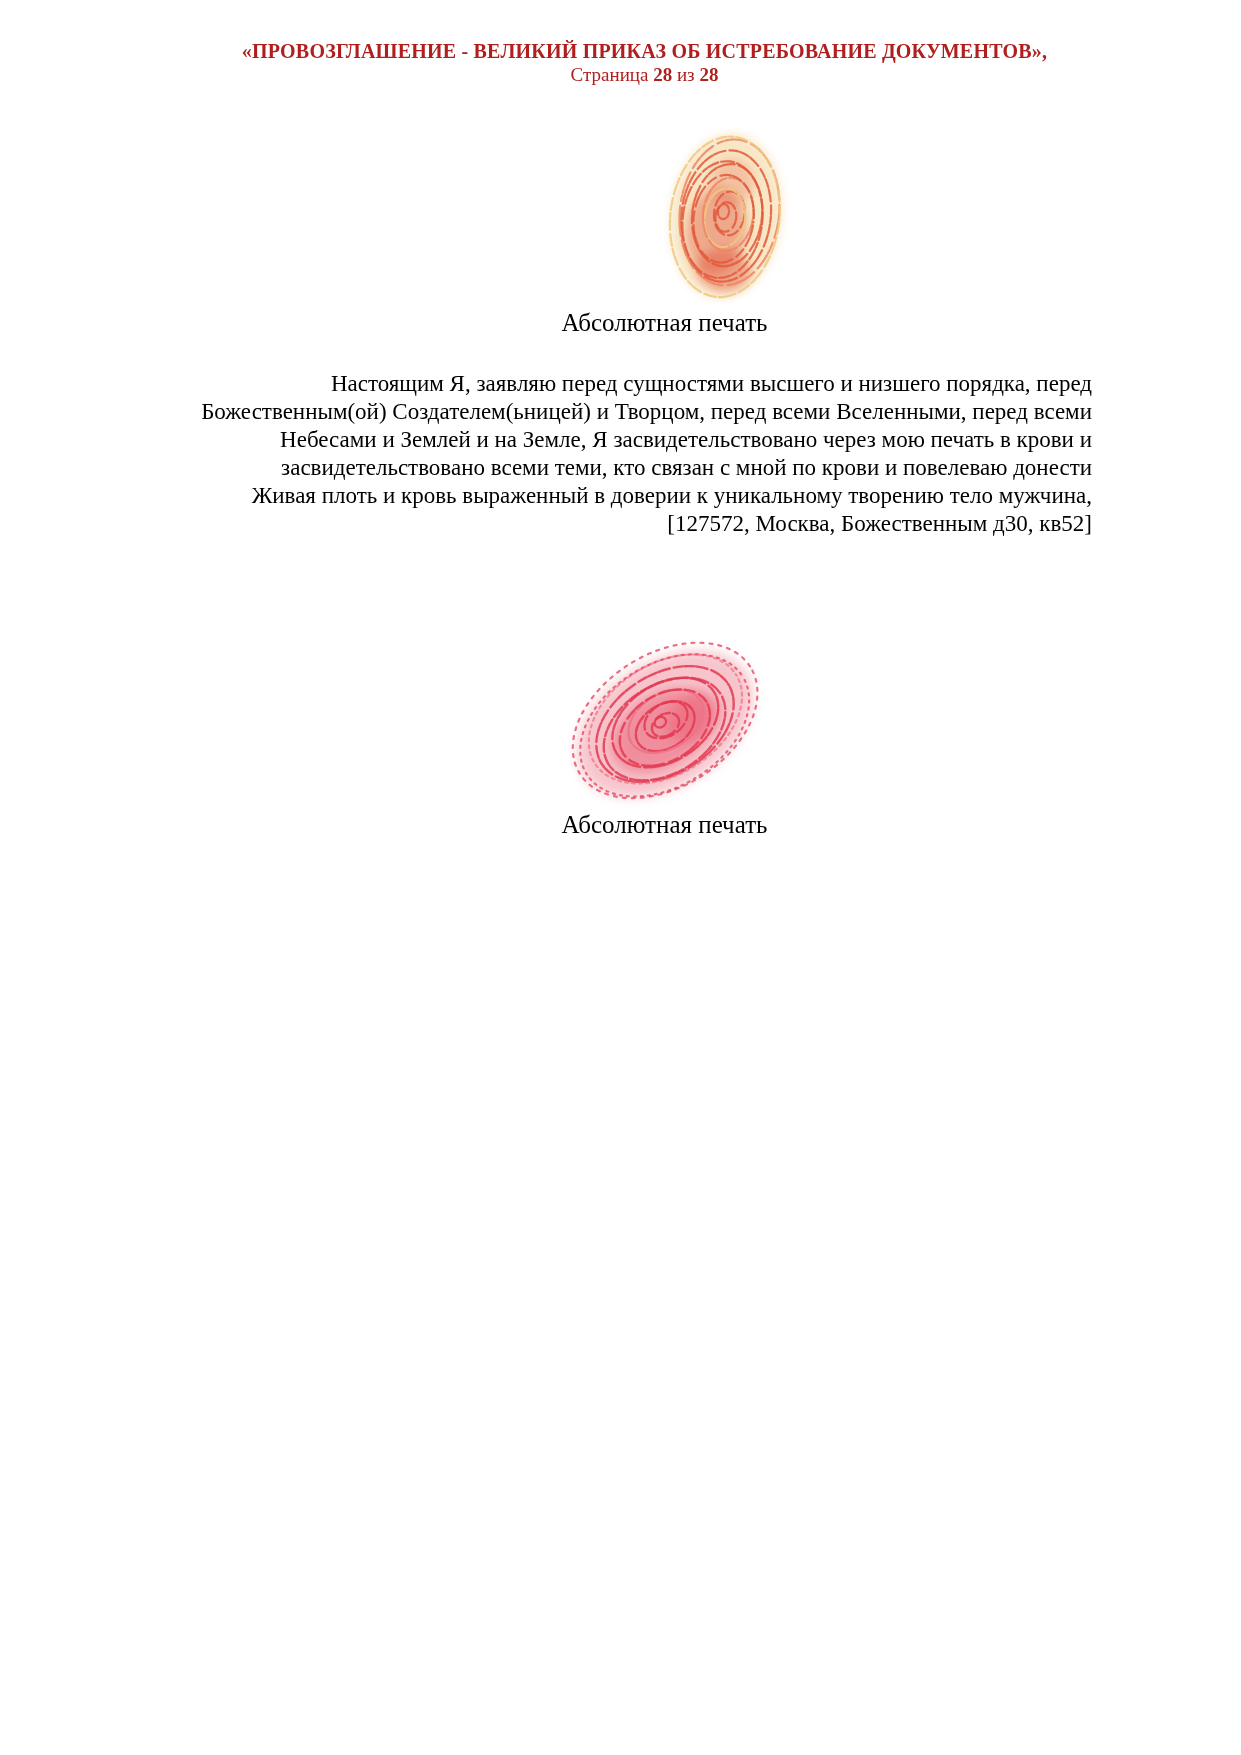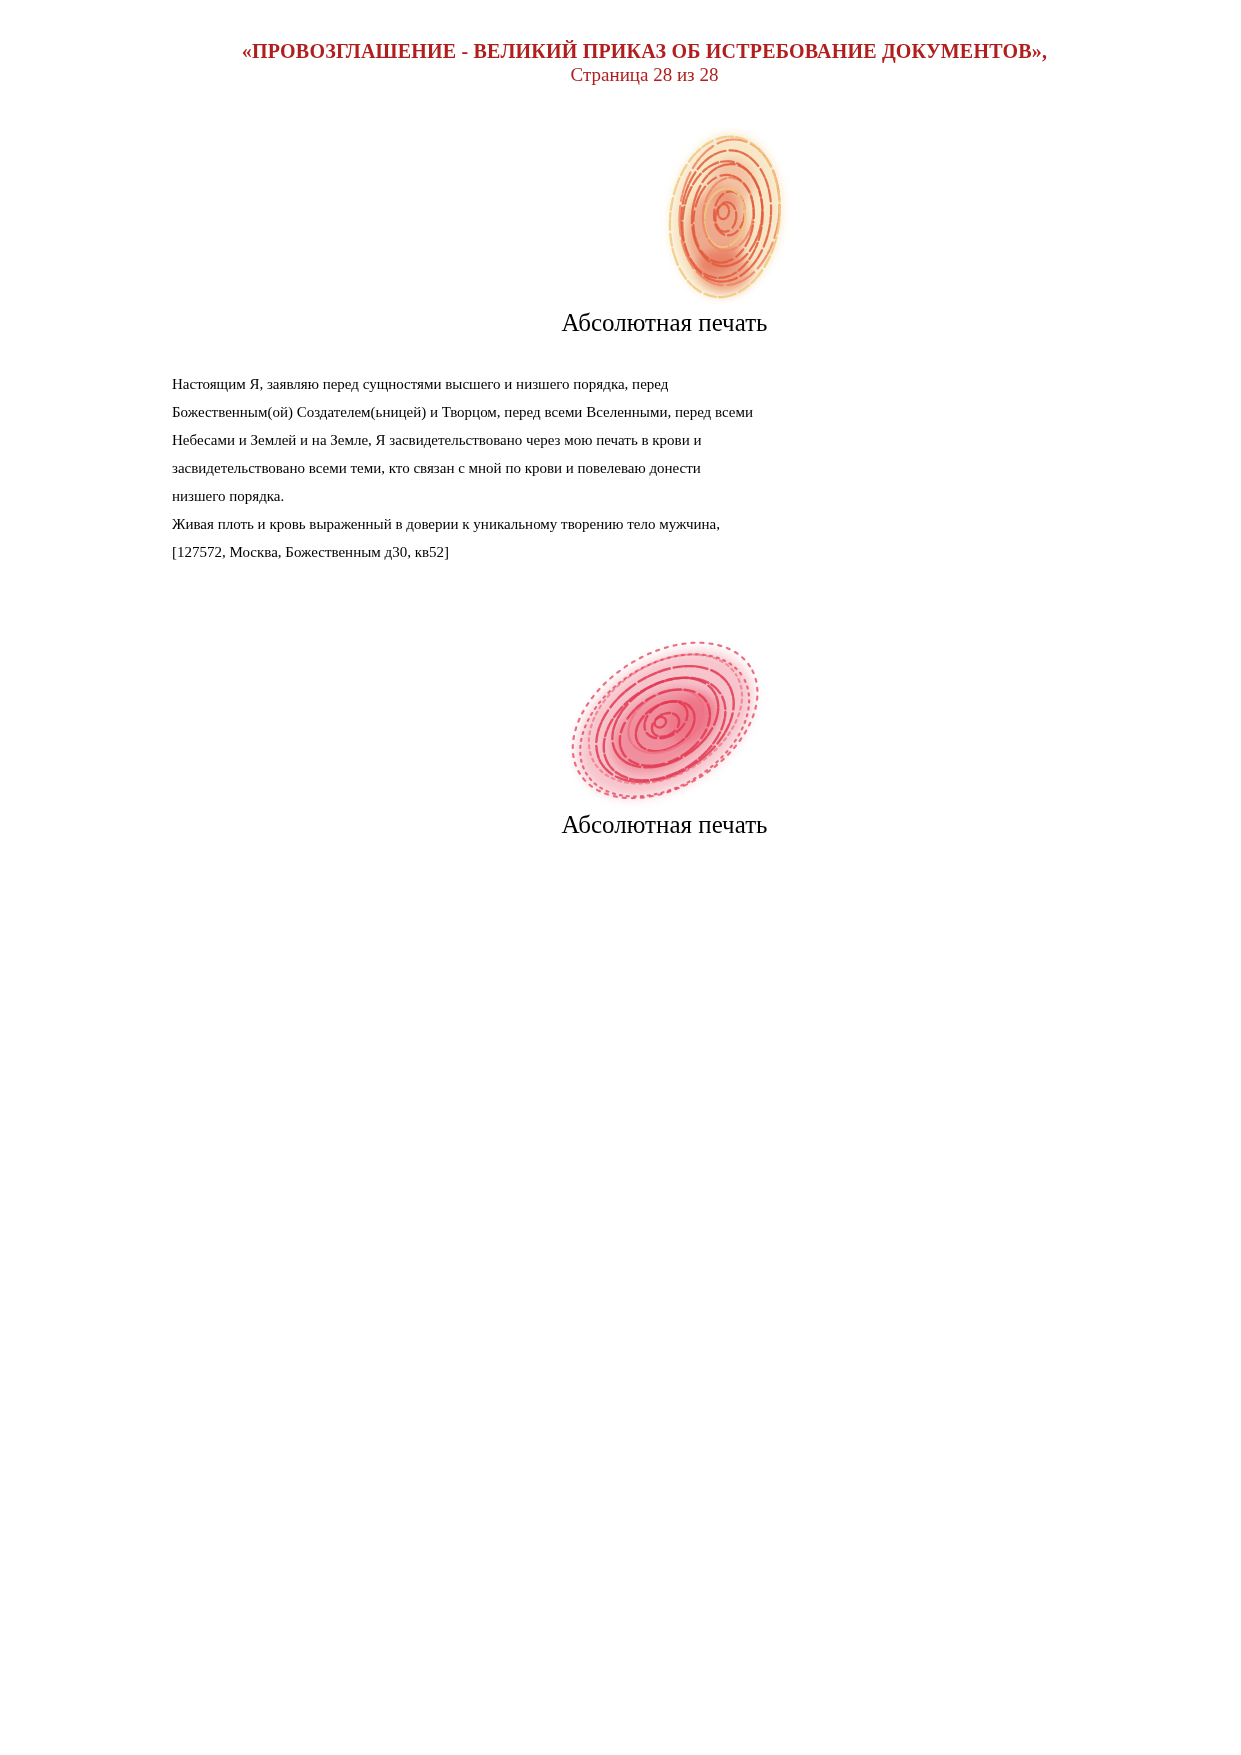--- a/index.html
+++ b/index.html
@@ -8,30 +8,30 @@
     font-family:"Liberation Serif","DejaVu Serif",serif;color:#000;
   }
   .doc-title{
     position:absolute;top:40px;left:24px;width:1241px;text-align:center;
     font-weight:bold;font-size:20px;line-height:23px;letter-spacing:.2px;
   }
   .page-label{
     position:absolute;top:64px;left:24px;width:1241px;text-align:center;
     font-size:19px;line-height:22px;
   }
-  .page-label .num{font-weight:normal;}
+  .page-label .num{font-weight:bold;}
   .caption{
     position:absolute;left:44px;width:1241px;text-align:center;
     font-size:25px;line-height:30px;
   }
   .cap1{top:308px;}
   .cap2{top:810px;}
   .body-text{
     position:absolute;left:172px;top:370px;width:920px;
-    font-size:15px;line-height:28px;white-space:nowrap;
+    font-size:23px;line-height:28px;white-space:nowrap;text-align:right;
   }
   .fp{position:absolute;display:block;}
   .fp1{left:660px;top:126px;width:132px;height:178px;}
   .fp2{left:558px;top:636px;width:214px;height:176px;}
 </style>
 </head>
 <body>
 
 <div class="page">
 
@@ -69,21 +69,20 @@
       </g>
   </svg>
 
   <div class="caption cap1">Абсолютная печать</div>
 
   <div class="body-text">
     <div class="line">Настоящим Я, заявляю перед сущностями высшего и низшего порядка, перед</div>
     <div class="line">Божественным(ой) Создателем(ьницей) и Творцом, перед всеми Вселенными, перед всеми</div>
     <div class="line">Небесами и Землей и на Земле, Я засвидетельствовано через мою печать в крови и</div>
     <div class="line">засвидетельствовано всеми теми, кто связан с мной по крови и повелеваю донести</div>
-    <div class="line">низшего порядка.</div>
     <div class="line">Живая плоть и кровь выраженный в доверии к уникальному творению тело мужчина,</div>
     <div class="line">[127572, Москва, Божественным д30, кв52]</div>
   </div>
 
   <svg class="fp fp2" viewBox="0 0 214 176" aria-hidden="true">
     <defs>
       <filter id="blurB" x="-40%" y="-40%" width="180%" height="180%">
         <feGaussianBlur stdDeviation="6"></feGaussianBlur>
       </filter>
     </defs>

